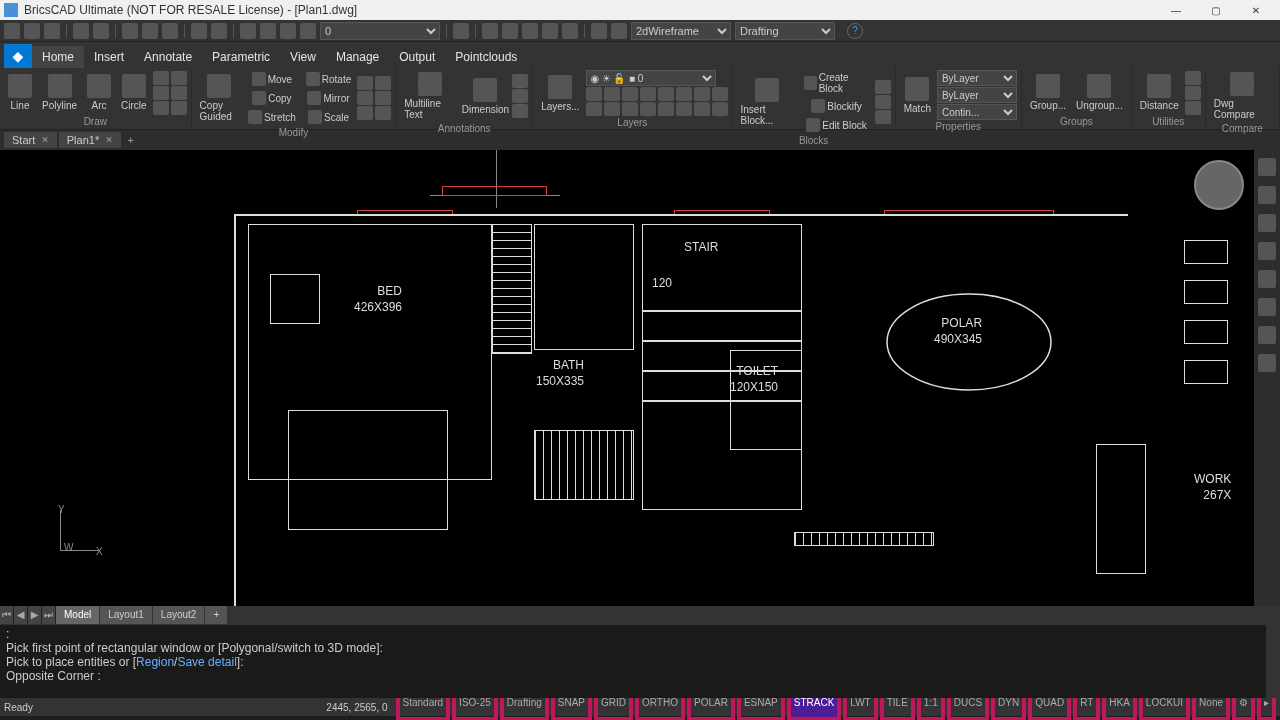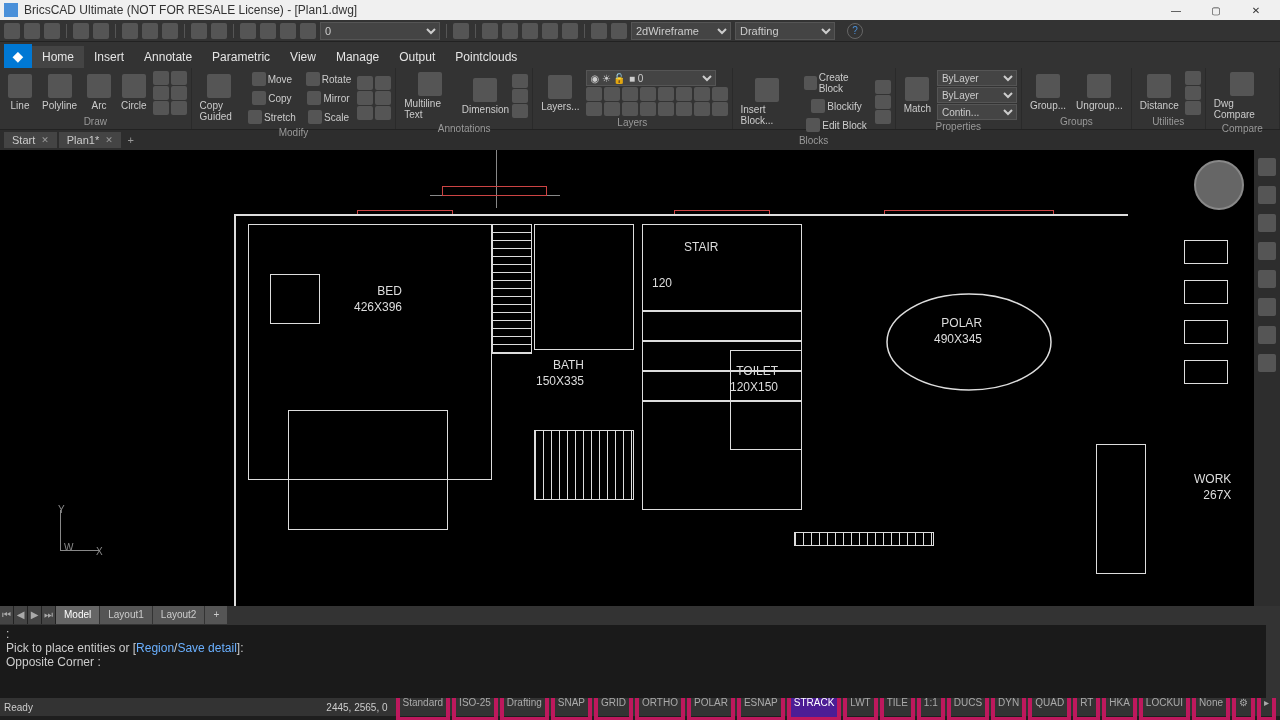--- a/index.html
+++ b/index.html
@@ -428,20 +428,21 @@
   <div class="nav">▶</div>
   <div class="nav">⏭</div>
   <div class="mtab active">Model</div>
   <div class="mtab">Layout1</div>
   <div class="mtab">Layout2</div>
   <div class="mtab">+</div>
 </div>
 
 <div class="cmdwin">
   <div class="line">:</div>
+  <div class="line">Pick first point of rectangular window or [Polygonal/switch to 3D mode]:</div>
   <div class="line"><span>Pick to place entities or [</span><span class="opt">Region</span><span>/</span><span class="opt">Save detail</span><span>]:</span></div>
   <div class="line">Opposite Corner :</div>
   <div class="scroll"></div>
 </div>
 
 <div class="statusbar">
   <span>Ready</span>
   <div class="spacer"></div>
   <span style="margin-right:6px">2445, 2565, 0</span>
   <span class="sf">Standard</span>

